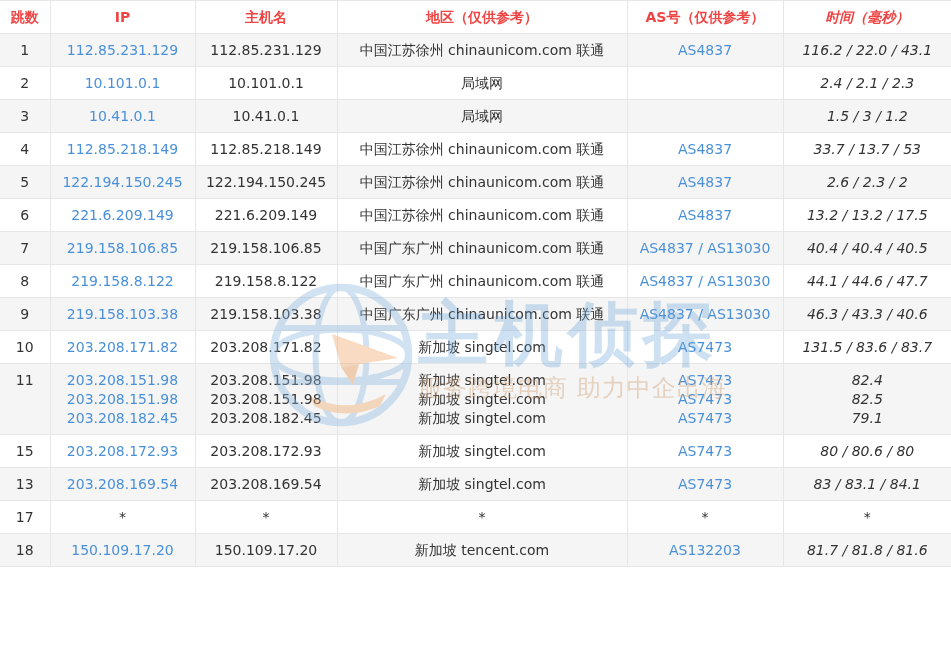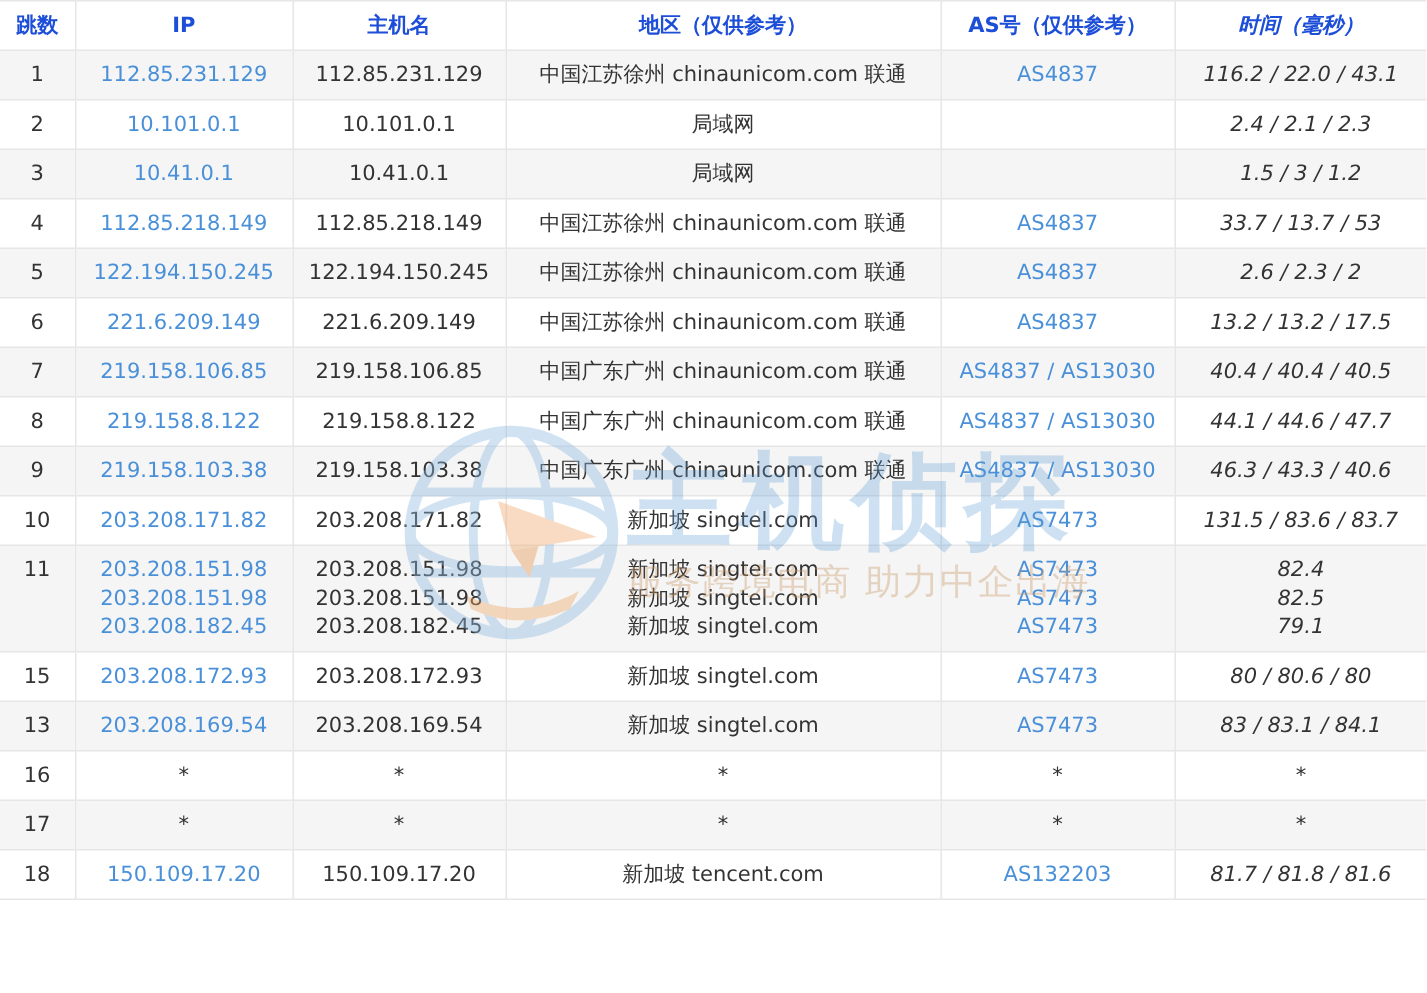--- a/index.html
+++ b/index.html
@@ -36,21 +36,21 @@
     padding: 7px 4px 6px 4px;
     line-height: 19px;
     overflow: hidden;
     white-space: nowrap;
   }
   th:first-child, td:first-child { border-left: none; }
   th:last-child,  td:last-child  { border-right: none; font-style: italic; }
   thead th {
     font-weight: bold;
     background: #ffffff;
-    color: #1d4ed8;
+    color: #ef4444;
   }
   tbody tr:nth-child(odd)  { background: var(--stripe, #f5f5f5); }
   tbody tr:nth-child(even) { background: #ffffff; }
   .link {
     color: var(--link, #4a90d9);
     cursor: pointer;
     text-decoration: none;
   }
   .cell-line { min-height: 19px; }
 
@@ -380,40 +380,20 @@
           </td>
           <td>
             <div class="cell-line"><span class="link">AS7473</span></div>
           </td>
           <td>
             <div class="cell-line"><span>83 / 83.1 / 84.1</span></div>
           </td>
         </tr>
         <tr>
           <td>
-            <div class="cell-line"><span>16</span></div>
-          </td>
-          <td>
-            <div class="cell-line"><span>*</span></div>
-          </td>
-          <td>
-            <div class="cell-line"><span>*</span></div>
-          </td>
-          <td>
-            <div class="cell-line"><span>*</span></div>
-          </td>
-          <td>
-            <div class="cell-line"><span>*</span></div>
-          </td>
-          <td>
-            <div class="cell-line"><span>*</span></div>
-          </td>
-        </tr>
-        <tr>
-          <td>
             <div class="cell-line"><span>17</span></div>
           </td>
           <td>
             <div class="cell-line"><span>*</span></div>
           </td>
           <td>
             <div class="cell-line"><span>*</span></div>
           </td>
           <td>
             <div class="cell-line"><span>*</span></div>

